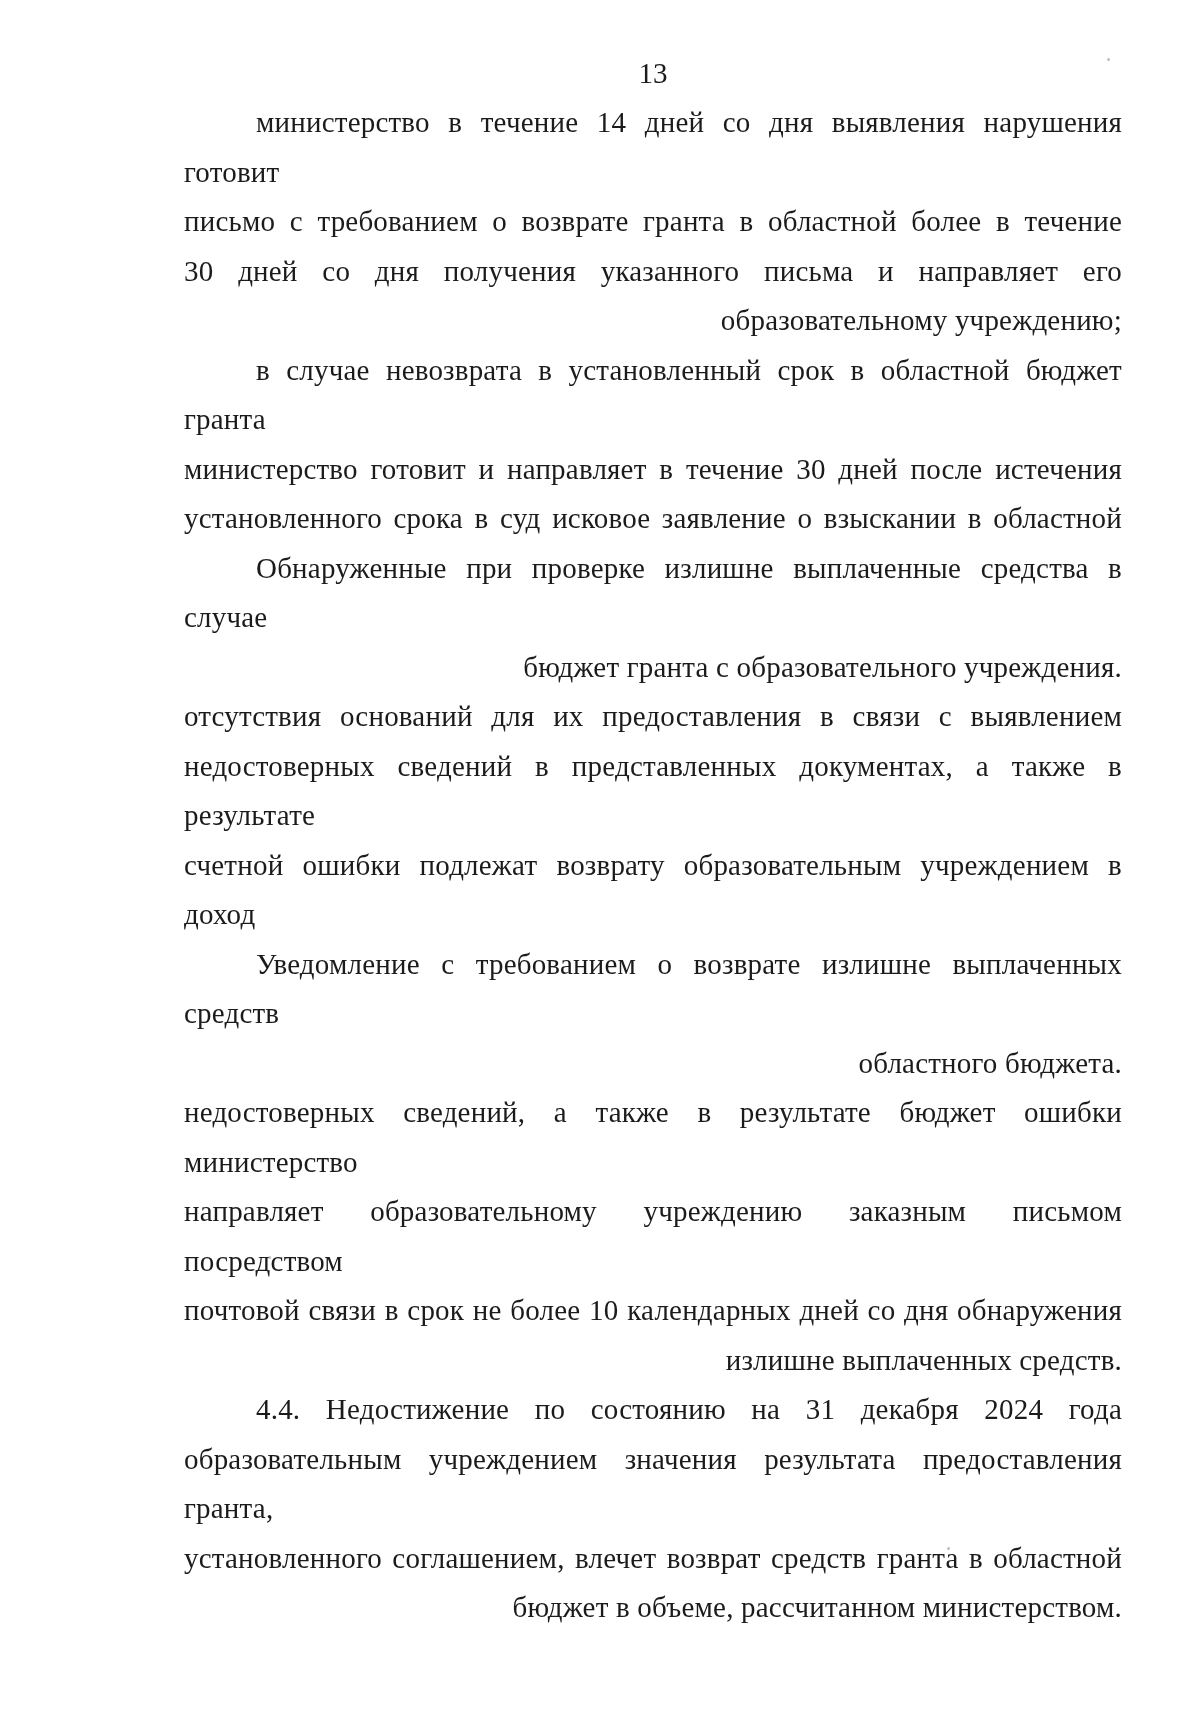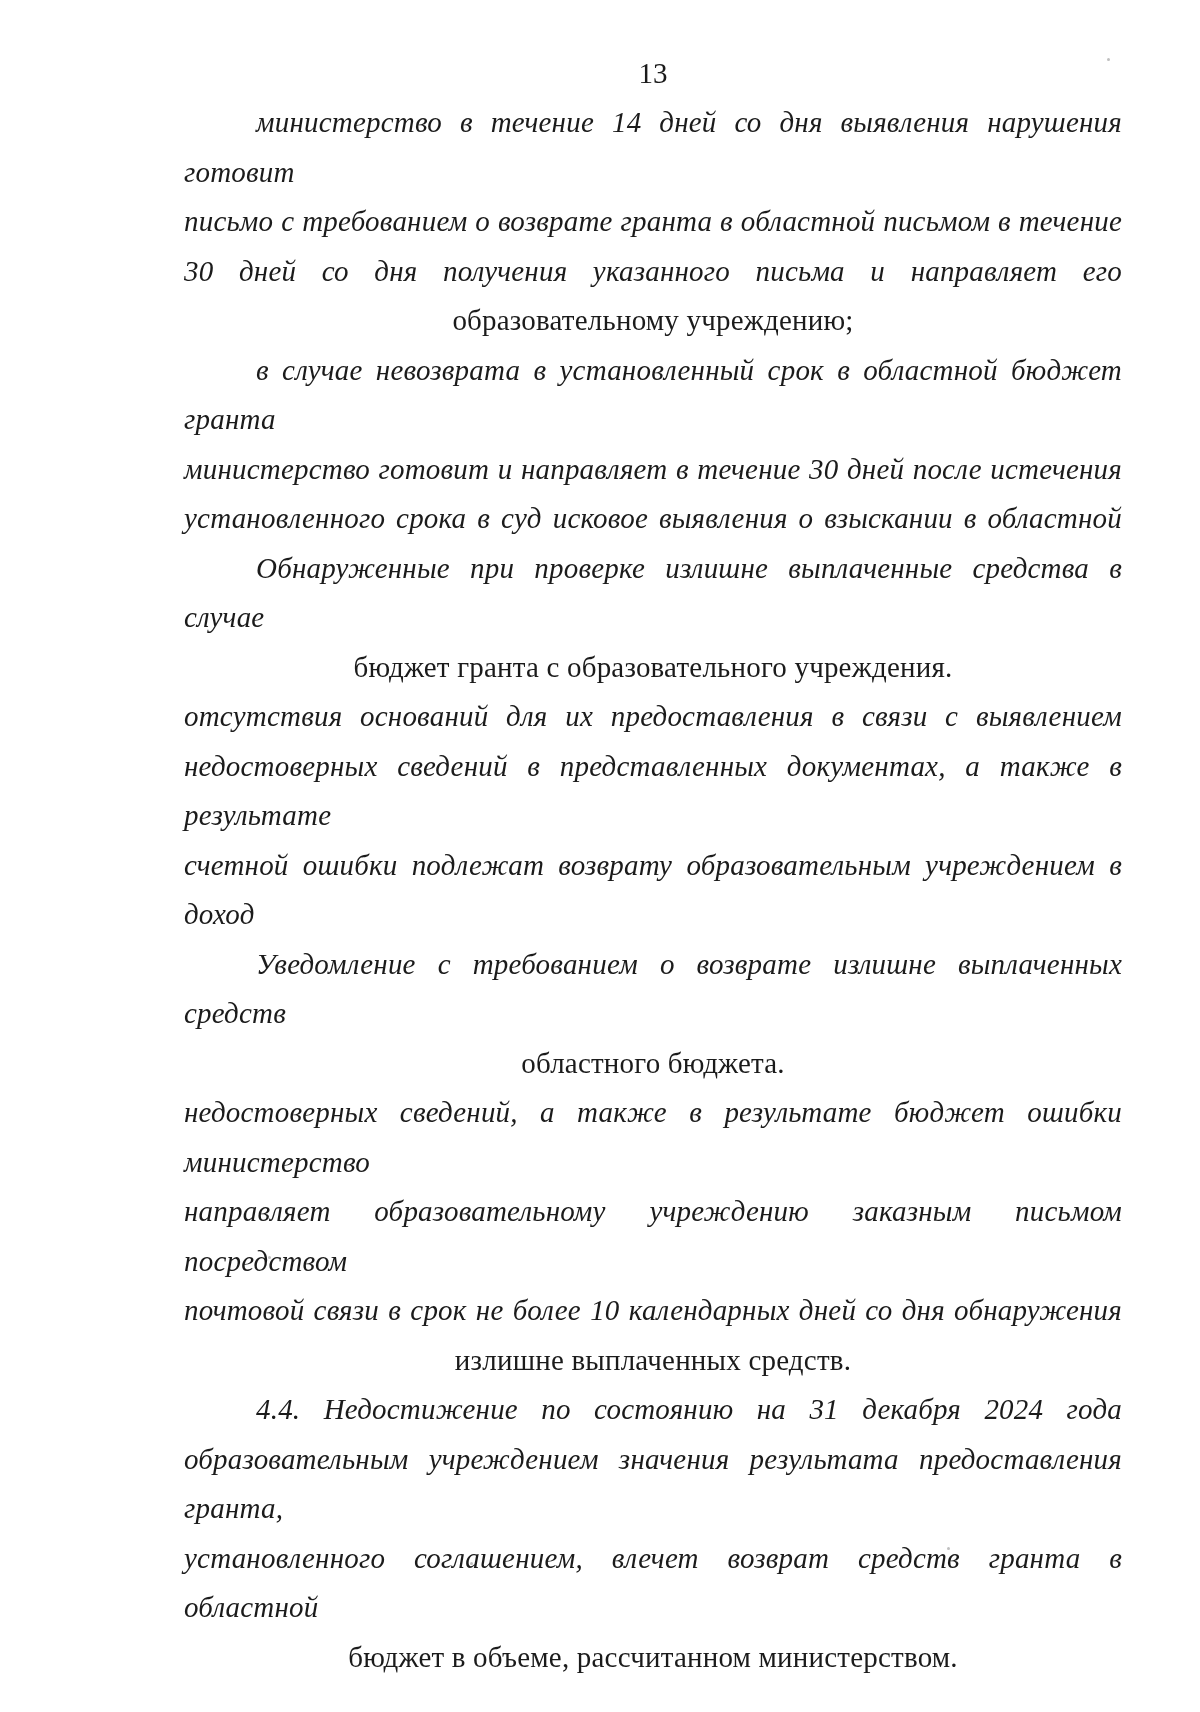--- a/index.html
+++ b/index.html
@@ -21,53 +21,52 @@
   .pageno {
     padding-top: 56px;
     text-align: center;
     font-size: 29px;
     line-height: 34px;
   }
   .text { margin-top: 8px; }
   .line {
     font-size: 29px;
     line-height: 49.5px;
-    text-align: center;
+    text-align: right;
     letter-spacing: 0.2px;
   }
   .line.just {
     text-align: justify;
     text-align-last: justify;
     text-justify: inter-word;
-    font-style: italic;
   }
   .line.first { text-indent: 72px; }
   .speck {
     position: absolute;
     width: 3px;
     height: 3px;
     border-radius: 50%;
     background: #8a8a8a;
     opacity: 0.55;
   }
 </style>
 </head>
 <body>
 
 <div class="page">
   <div class="content">
     <div class="pageno">13</div>
     <div class="text" id="text-block">
         <div class="line just first">министерство в течение 14 дней со дня выявления нарушения готовит</div>
-        <div class="line just">письмо с требованием о возврате гранта в областной письмом в течение</div>
+        <div class="line just">письмо с требованием о возврате гранта в областной более в течение</div>
         <div class="line just">30 дней со дня получения указанного письма и направляет его</div>
         <div class="line">образовательному учреждению;</div>
         <div class="line just first">в случае невозврата в установленный срок в областной бюджет гранта</div>
         <div class="line just">министерство готовит и направляет в течение 30 дней после истечения</div>
-        <div class="line just">установленного срока в суд исковое выявления о взыскании в областной</div>
+        <div class="line just">установленного срока в суд исковое заявление о взыскании в областной</div>
         <div class="line just first">Обнаруженные при проверке излишне выплаченные средства в случае</div>
         <div class="line">бюджет гранта с образовательного учреждения.</div>
         <div class="line just">отсутствия оснований для их предоставления в связи с выявлением</div>
         <div class="line just">недостоверных сведений в представленных документах, а также в результате</div>
         <div class="line just">счетной ошибки подлежат возврату образовательным учреждением в доход</div>
         <div class="line just first">Уведомление с требованием о возврате излишне выплаченных средств</div>
         <div class="line">областного бюджета.</div>
         <div class="line just">недостоверных сведений, а также в результате бюджет ошибки министерство</div>
         <div class="line just">направляет образовательному учреждению заказным письмом посредством</div>
         <div class="line just">почтовой связи в срок не более 10 календарных дней со дня обнаружения</div>

